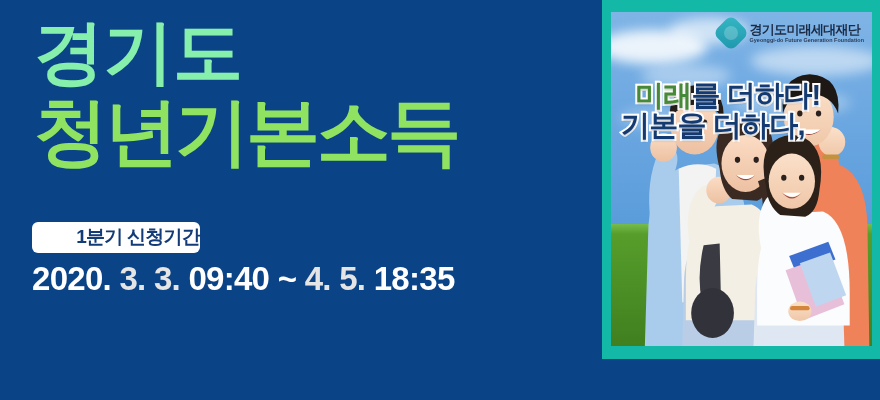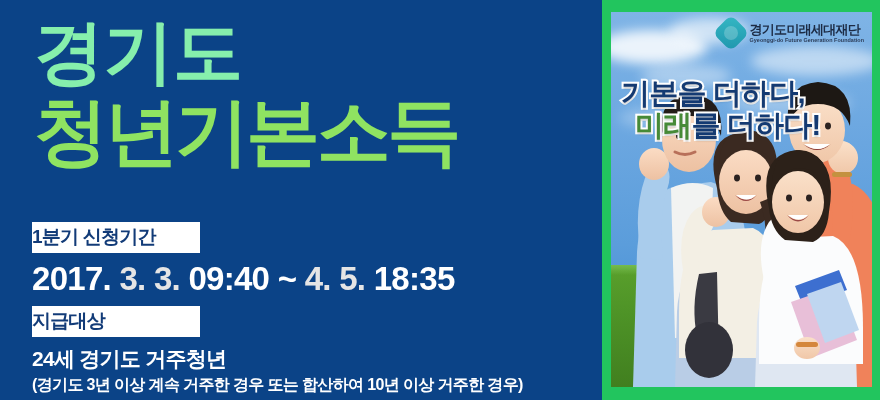--- a/index.html
+++ b/index.html
@@ -51,23 +51,24 @@
   }
 
   
   .badge {
     display: inline-block;
     background: #ffffff;
     color: #123b78;
     font-size: 19px;
     font-weight: 800;
     letter-spacing: -0.04em;
-    text-align: left;
+    text-align: right;
     padding: 2px 0 3px 0;
     white-space: nowrap;
+    border-radius: 6px;
   }
 
   .period-block {
     position: absolute;
     left: 32px;
     top: 222px;
   }
   .period-block .badge { width: 168px; }
 
   .date-line {
@@ -103,22 +104,22 @@
     letter-spacing: -0.04em;
     white-space: nowrap;
   }
 
   
   .photo-panel {
     position: absolute;
     left: 602px;
     top: 0;
     width: 278px;
-    height: 400px;
-    background: #22c55e;
+    height: 359px;
+    background: #14b8a6;
     padding: 12px 8px 13px 9px;
   }
 
   .photo {
     position: relative;
     width: 100%;
     height: 100%;
     overflow: hidden;
     background: linear-gradient(#7fb4e6 0%, #6aa6e0 35%, #5b9ddb 62%, #4f95d8 75%);
   }
@@ -231,28 +232,23 @@
 
   <div class="left-col">
 
     <div class="headline">
       <span class="line1">경기도</span>
       <span class="line2">청년기본소득</span>
     </div>
 
     <div class="period-block">
       <div class="badge">1분기 신청기간</div>
-      <div class="date-line"><span>2017.</span> <span class="hl">3. 3.</span> <span>09:40</span> <span>~</span> <span class="hl">4. 5.</span> <span>18:35</span></div>
+      <div class="date-line"><span>2020.</span> <span class="hl">3. 3.</span> <span>09:40</span> <span>~</span> <span class="hl">4. 5.</span> <span>18:35</span></div>
     </div>
 
-    <div class="target-block">
-      <div class="badge">지급대상</div>
-      <div class="target-main">24세 경기도 거주청년</div>
-      <div class="target-sub">(경기도 3년 이상 계속 거주한 경우 또는 합산하여 10년 이상 거주한 경우)</div>
-    </div>
 
   </div>
 
   <div class="photo-panel">
     <div class="photo">
 
       <div class="cloud c1"></div>
       <div class="cloud c2"></div>
       <div class="cloud c3"></div>
       <div class="cloud c4"></div>
@@ -263,22 +259,22 @@
 
       <div class="logo">
         <div class="logo-mark"></div>
         <div class="logo-text">
           <div class="logo-title">경기도미래세대재단</div>
           <div class="logo-sub">Gyeonggi-do Future Generation Foundation</div>
         </div>
       </div>
 
       <div class="slogan">
+        <span class="sl-line sl-line2"><span class="grn">미래</span><span>를 더하다!</span></span>
         <span class="sl-line">기본을 더하다,</span>
-        <span class="sl-line sl-line2"><span class="grn">미래</span><span>를 더하다!</span></span>
       </div>
 
       <div class="students">
         <svg viewBox="0 0 261 375" preserveAspectRatio="xMidYMax meet" aria-hidden="true">
           <defs>
             <linearGradient id="skin" x1="0" y1="0" x2="0" y2="1">
               <stop offset="0%" stop-color="#fbdcc4"></stop>
                 <stop offset="100%" stop-color="#edc1a2"></stop>
             </linearGradient>
             <linearGradient id="skin2" x1="0" y1="0" x2="0" y2="1">

